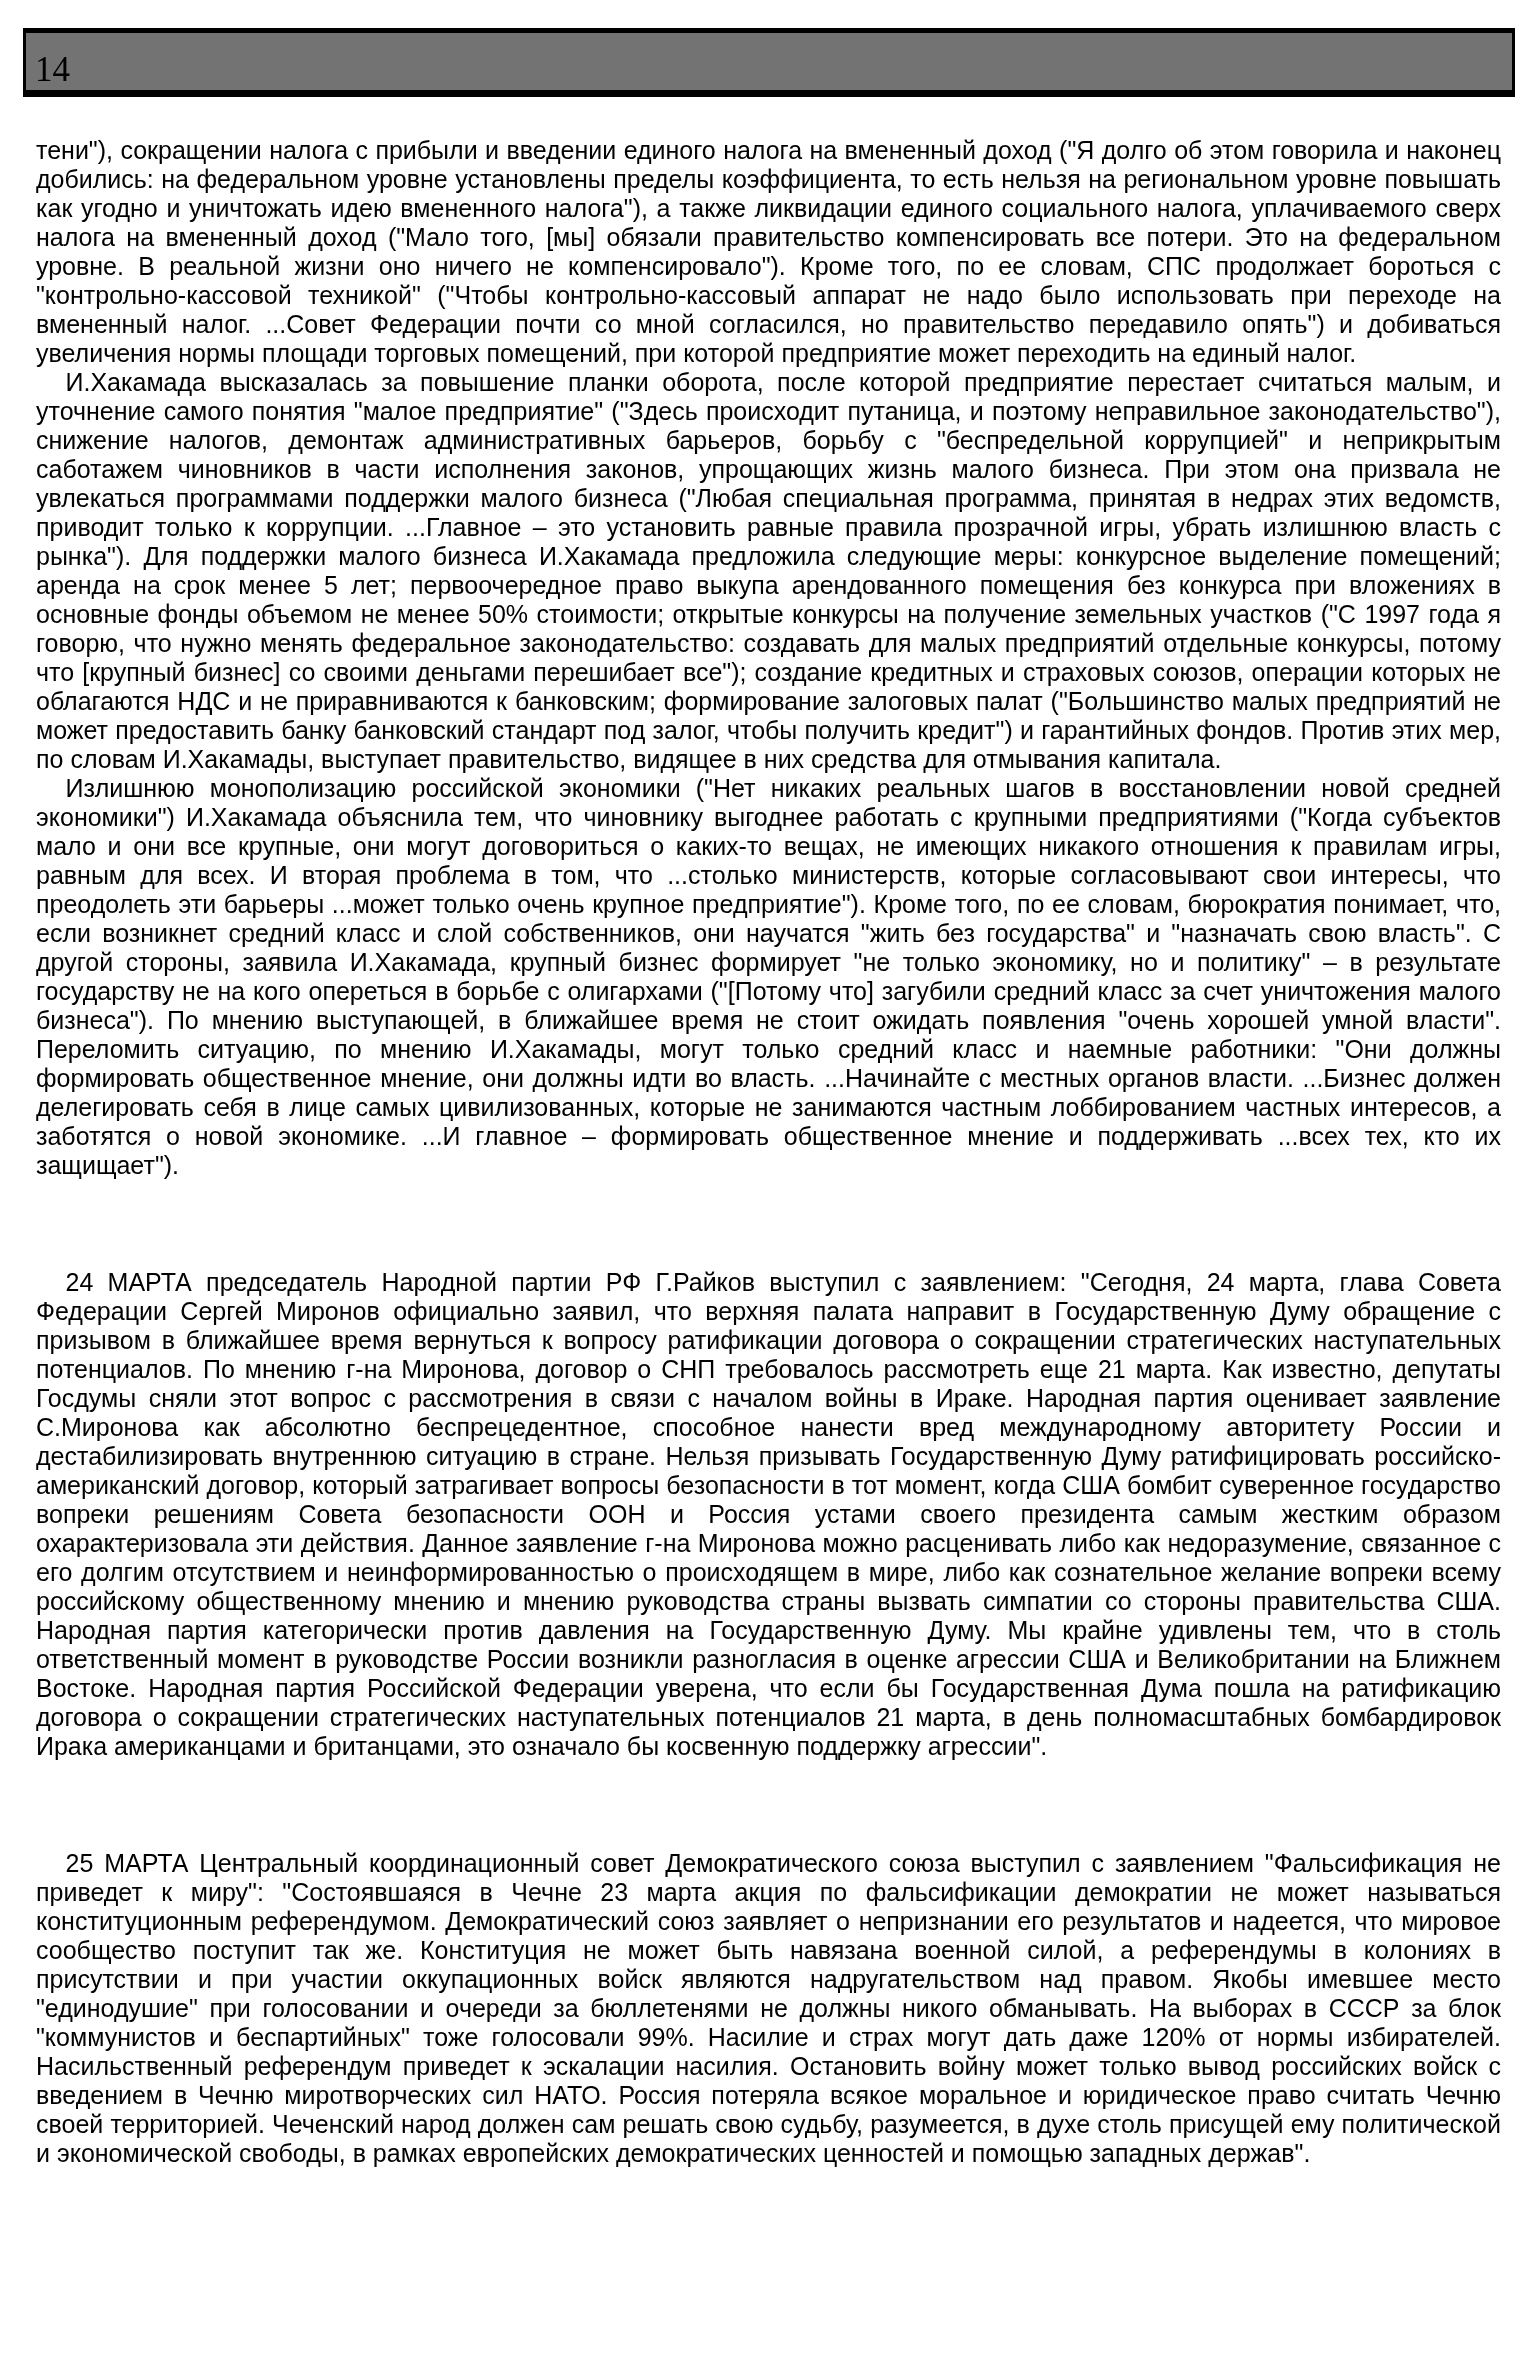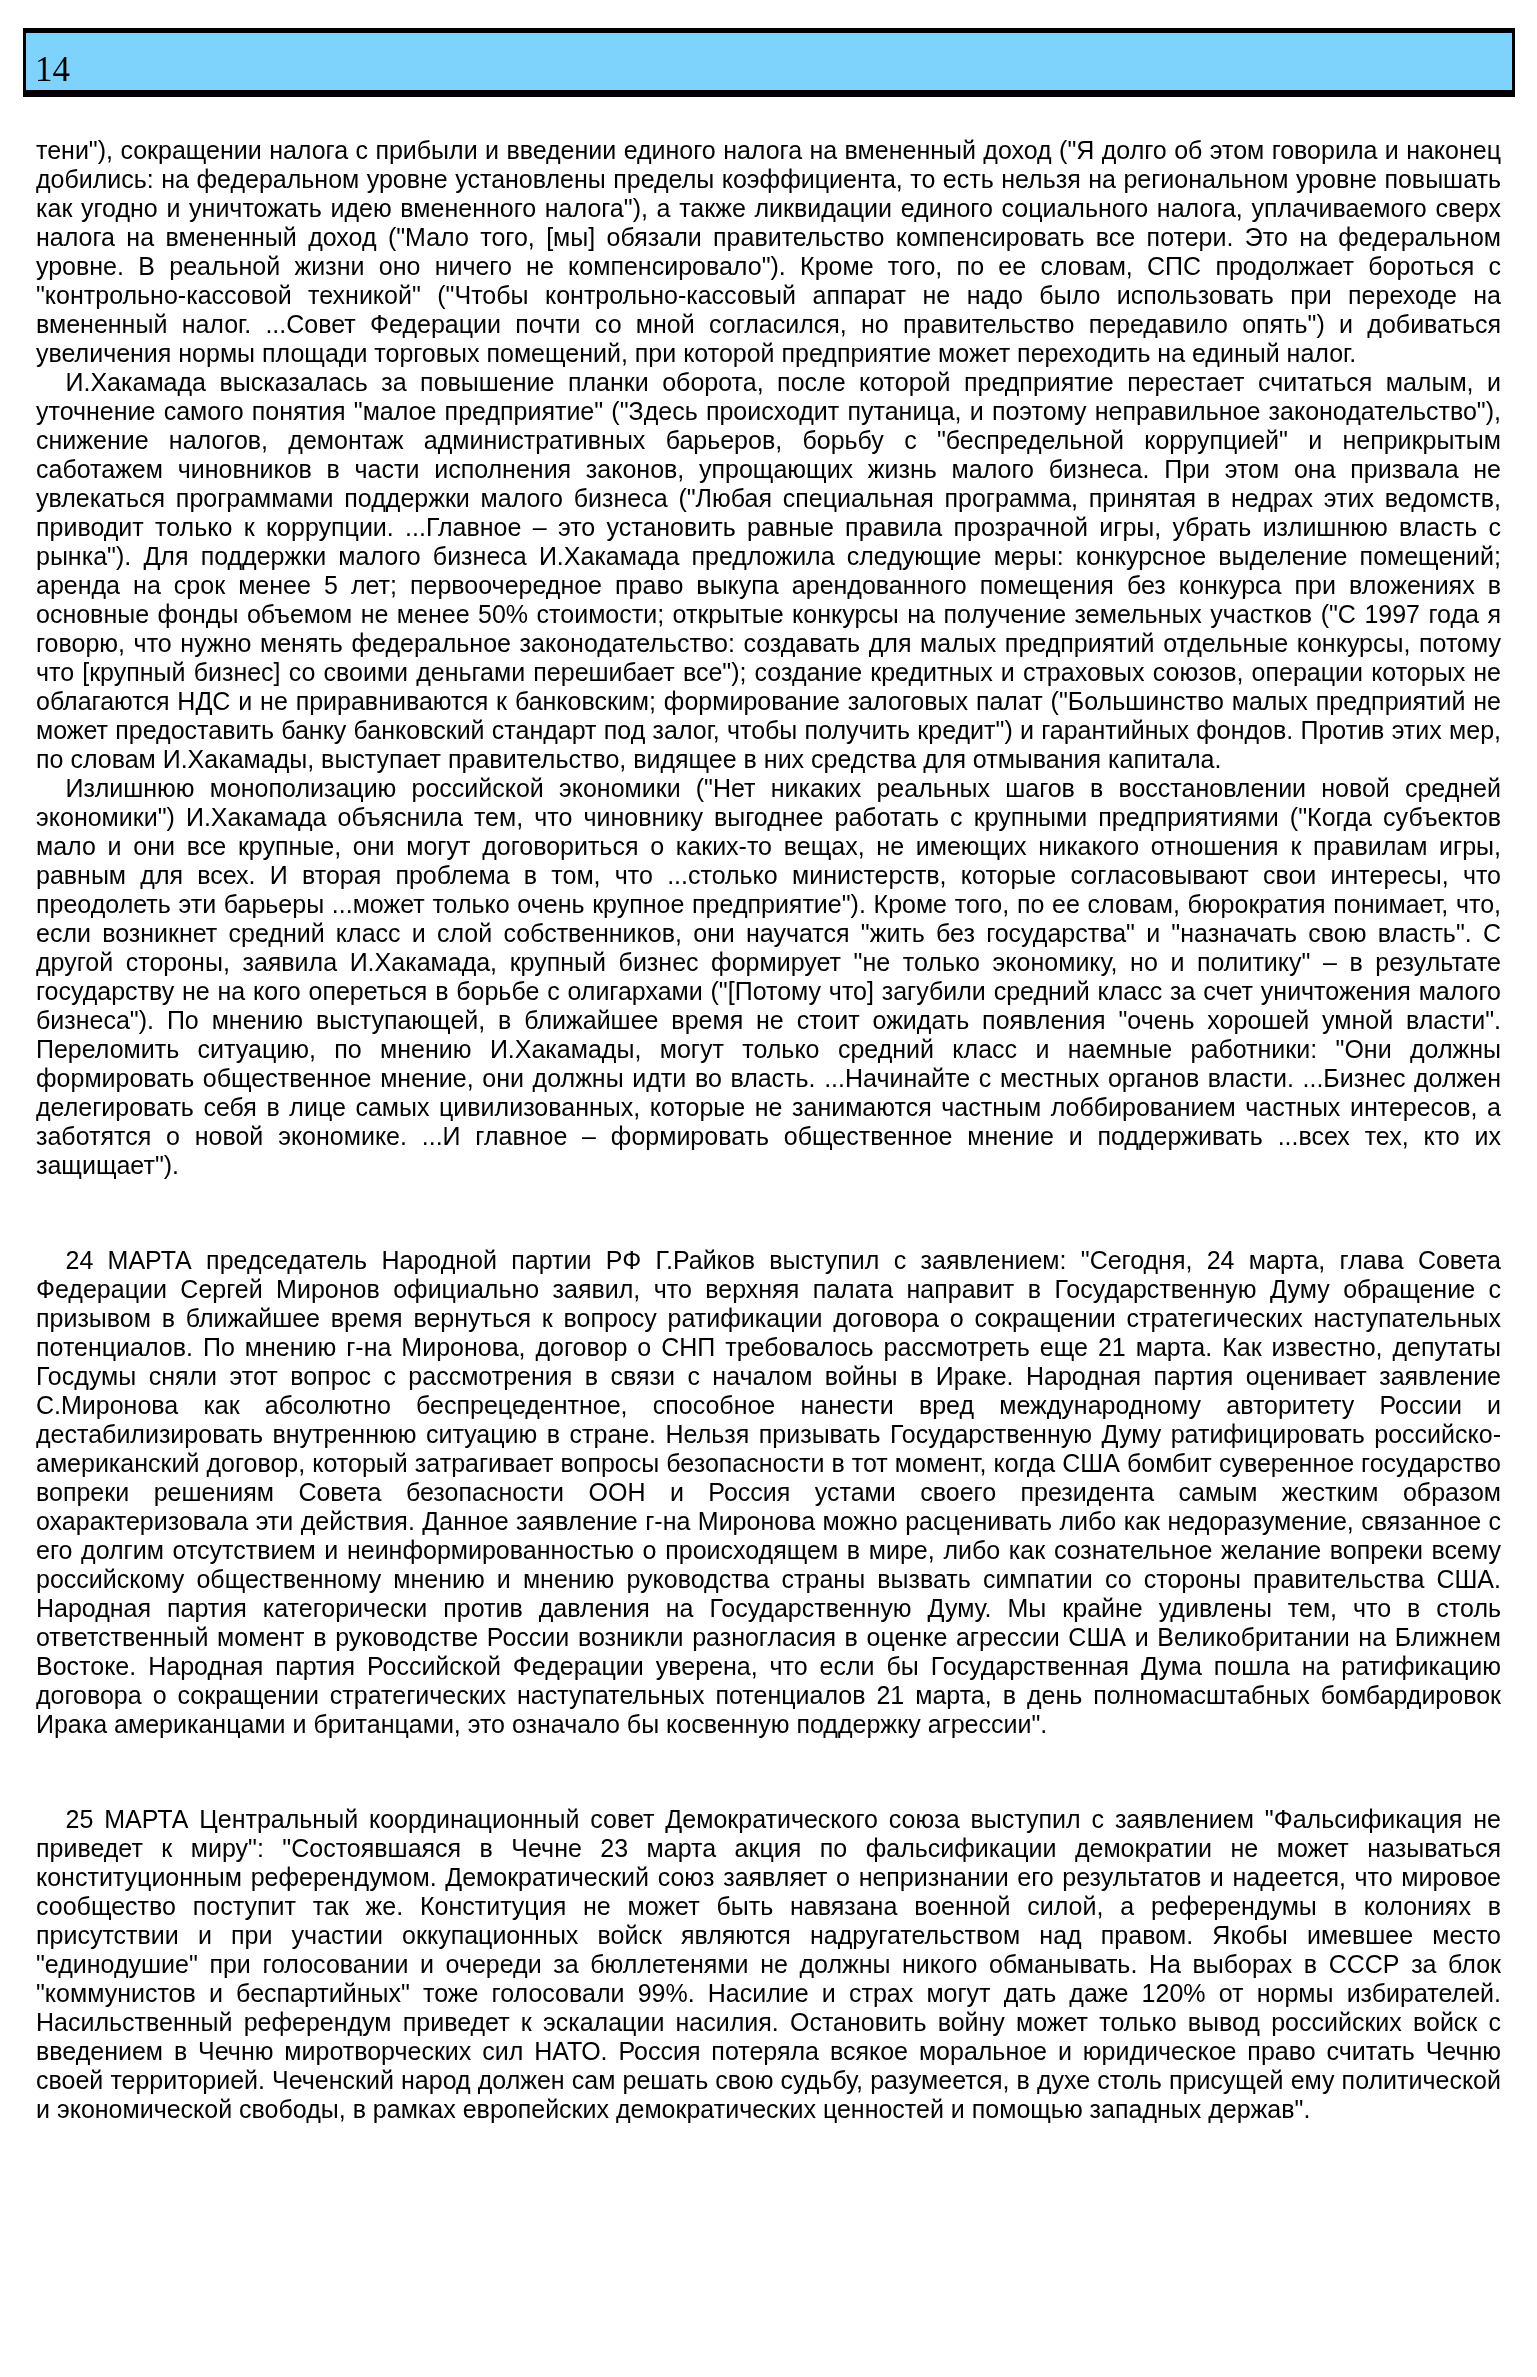--- a/index.html
+++ b/index.html
@@ -13,33 +13,33 @@
   .masthead {
     position: absolute; left: 23px; top: 28px;
     width: 1492px; height: 69px;
     box-sizing: border-box;
     border: 3.8px solid #000;
     border-top-width: 5.1px;
     border-bottom-width: 7.7px;
     display: flex; align-items: center; justify-content: space-between;
     padding: 16px 18px 0 9px;
     font-family: "Liberation Serif", serif;
-    background: #7dd3fc;
+    background: #737373;
   }
   .page-num { font-size: 35px; line-height: 1; }
   .journal  { font-style: italic; font-size: 35px; line-height: 1; letter-spacing: 0.6px; }
   .body-text {
     position: absolute; left: 36px; top: 136px; width: 1465px;
     font-size: 25px; line-height: 29px;
     text-align: justify;
   }
   .body-text p { margin: 0; text-indent: 29.5px; }
   .body-text p.no-indent { text-indent: 0; }
   .body-text p.bold { font-weight: normal; }
-  .body-text p.gap { margin-top: 66px; }
+  .body-text p.gap { margin-top: 88px; }
 </style>
 </head>
 <body>
 
 <div>
 
   <header class="masthead">
     <span class="page-num">14</span>
   </header>
 

